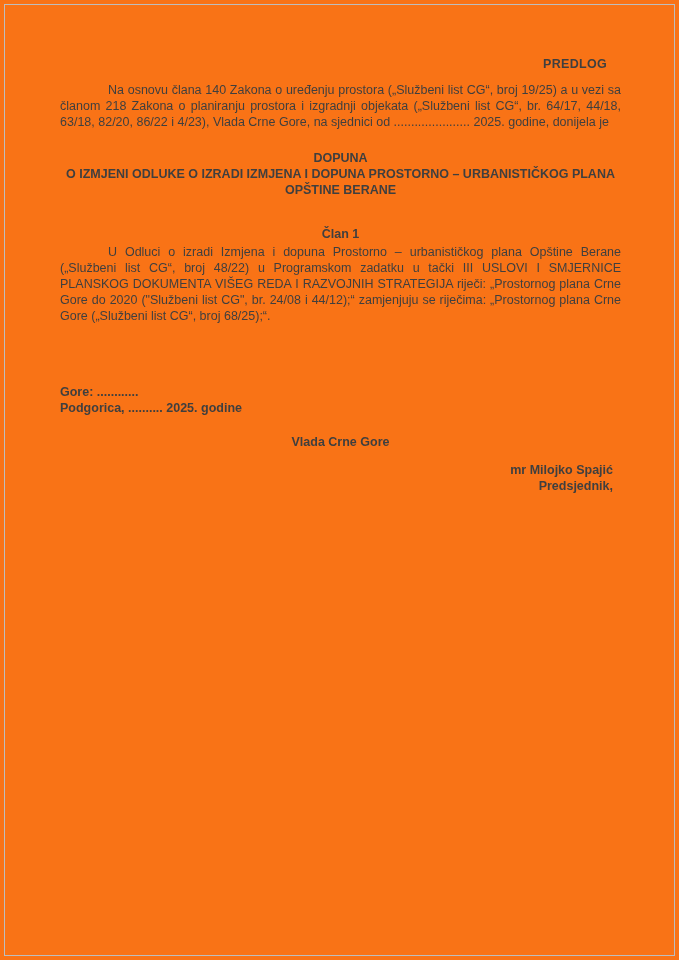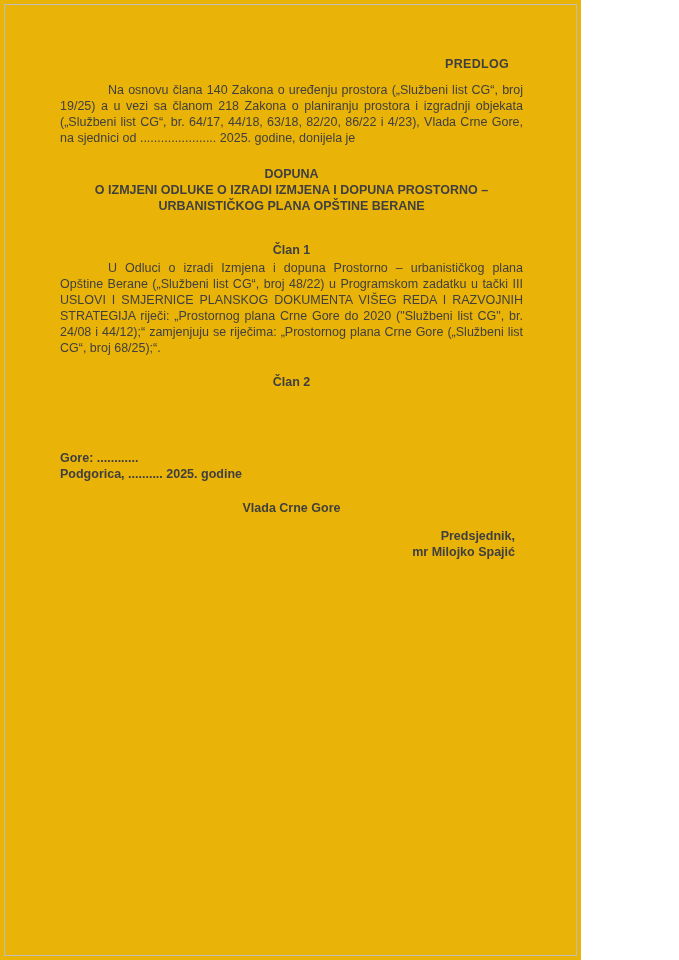--- a/index.html
+++ b/index.html
@@ -2,23 +2,23 @@
 <html><head>
 <meta charset="utf-8">
 <style>
   html, body {
     margin: 0;
     padding: 0;
     background: #ffffff;
   }
   .page {
     position: relative;
-    width: 581px;
+    width: 679px;
     height: 960px;
-    background: #eab308;
+    background: #f97316;
     font-family: "Liberation Sans", sans-serif;
     color: #3f3f3f;
     overflow: hidden;
     box-sizing: border-box;
   }
   .scan-frame {
     position: absolute;
     inset: 4px;
     border: 1px solid #bdbdbd;
     pointer-events: none;
@@ -82,29 +82,28 @@
 
     <div class="title-block">
       <div>DOPUNA</div>
       <div>O IZMJENI ODLUKE O IZRADI IZMJENA I DOPUNA PROSTORNO – URBANISTIČKOG PLANA OPŠTINE BERANE</div>
     </div>
 
     <div class="clan-heading">Član 1</div>
 
     <p class="para art">U Odluci o izradi Izmjena i dopuna Prostorno – urbanističkog plana Opštine Berane („Službeni list CG“, broj 48/22) u Programskom zadatku u tački III USLOVI I SMJERNICE PLANSKOG DOKUMENTA VIŠEG REDA I RAZVOJNIH STRATEGIJA riječi: „Prostornog plana Crne Gore do 2020 ("Službeni list CG", br. 24/08 i 44/12);“ zamjenjuju se riječima: „Prostornog plana Crne Gore („Službeni list CG“, broj 68/25);“.</p>
 
-    <div class="clan-heading">Član 2</div>
 
 
     <div class="broj-block">
       <div>Gore: ............</div>
       <div>Podgorica, .......... 2025. godine</div>
     </div>
 
     <div class="issuer">Vlada Crne Gore</div>
 
     <div class="signature">
+      <div>mr Milojko Spajić</div>
       <div>Predsjednik,</div>
-      <div>mr Milojko Spajić</div>
     </div>
 
   </div>
 </div>
 
 </body></html>

